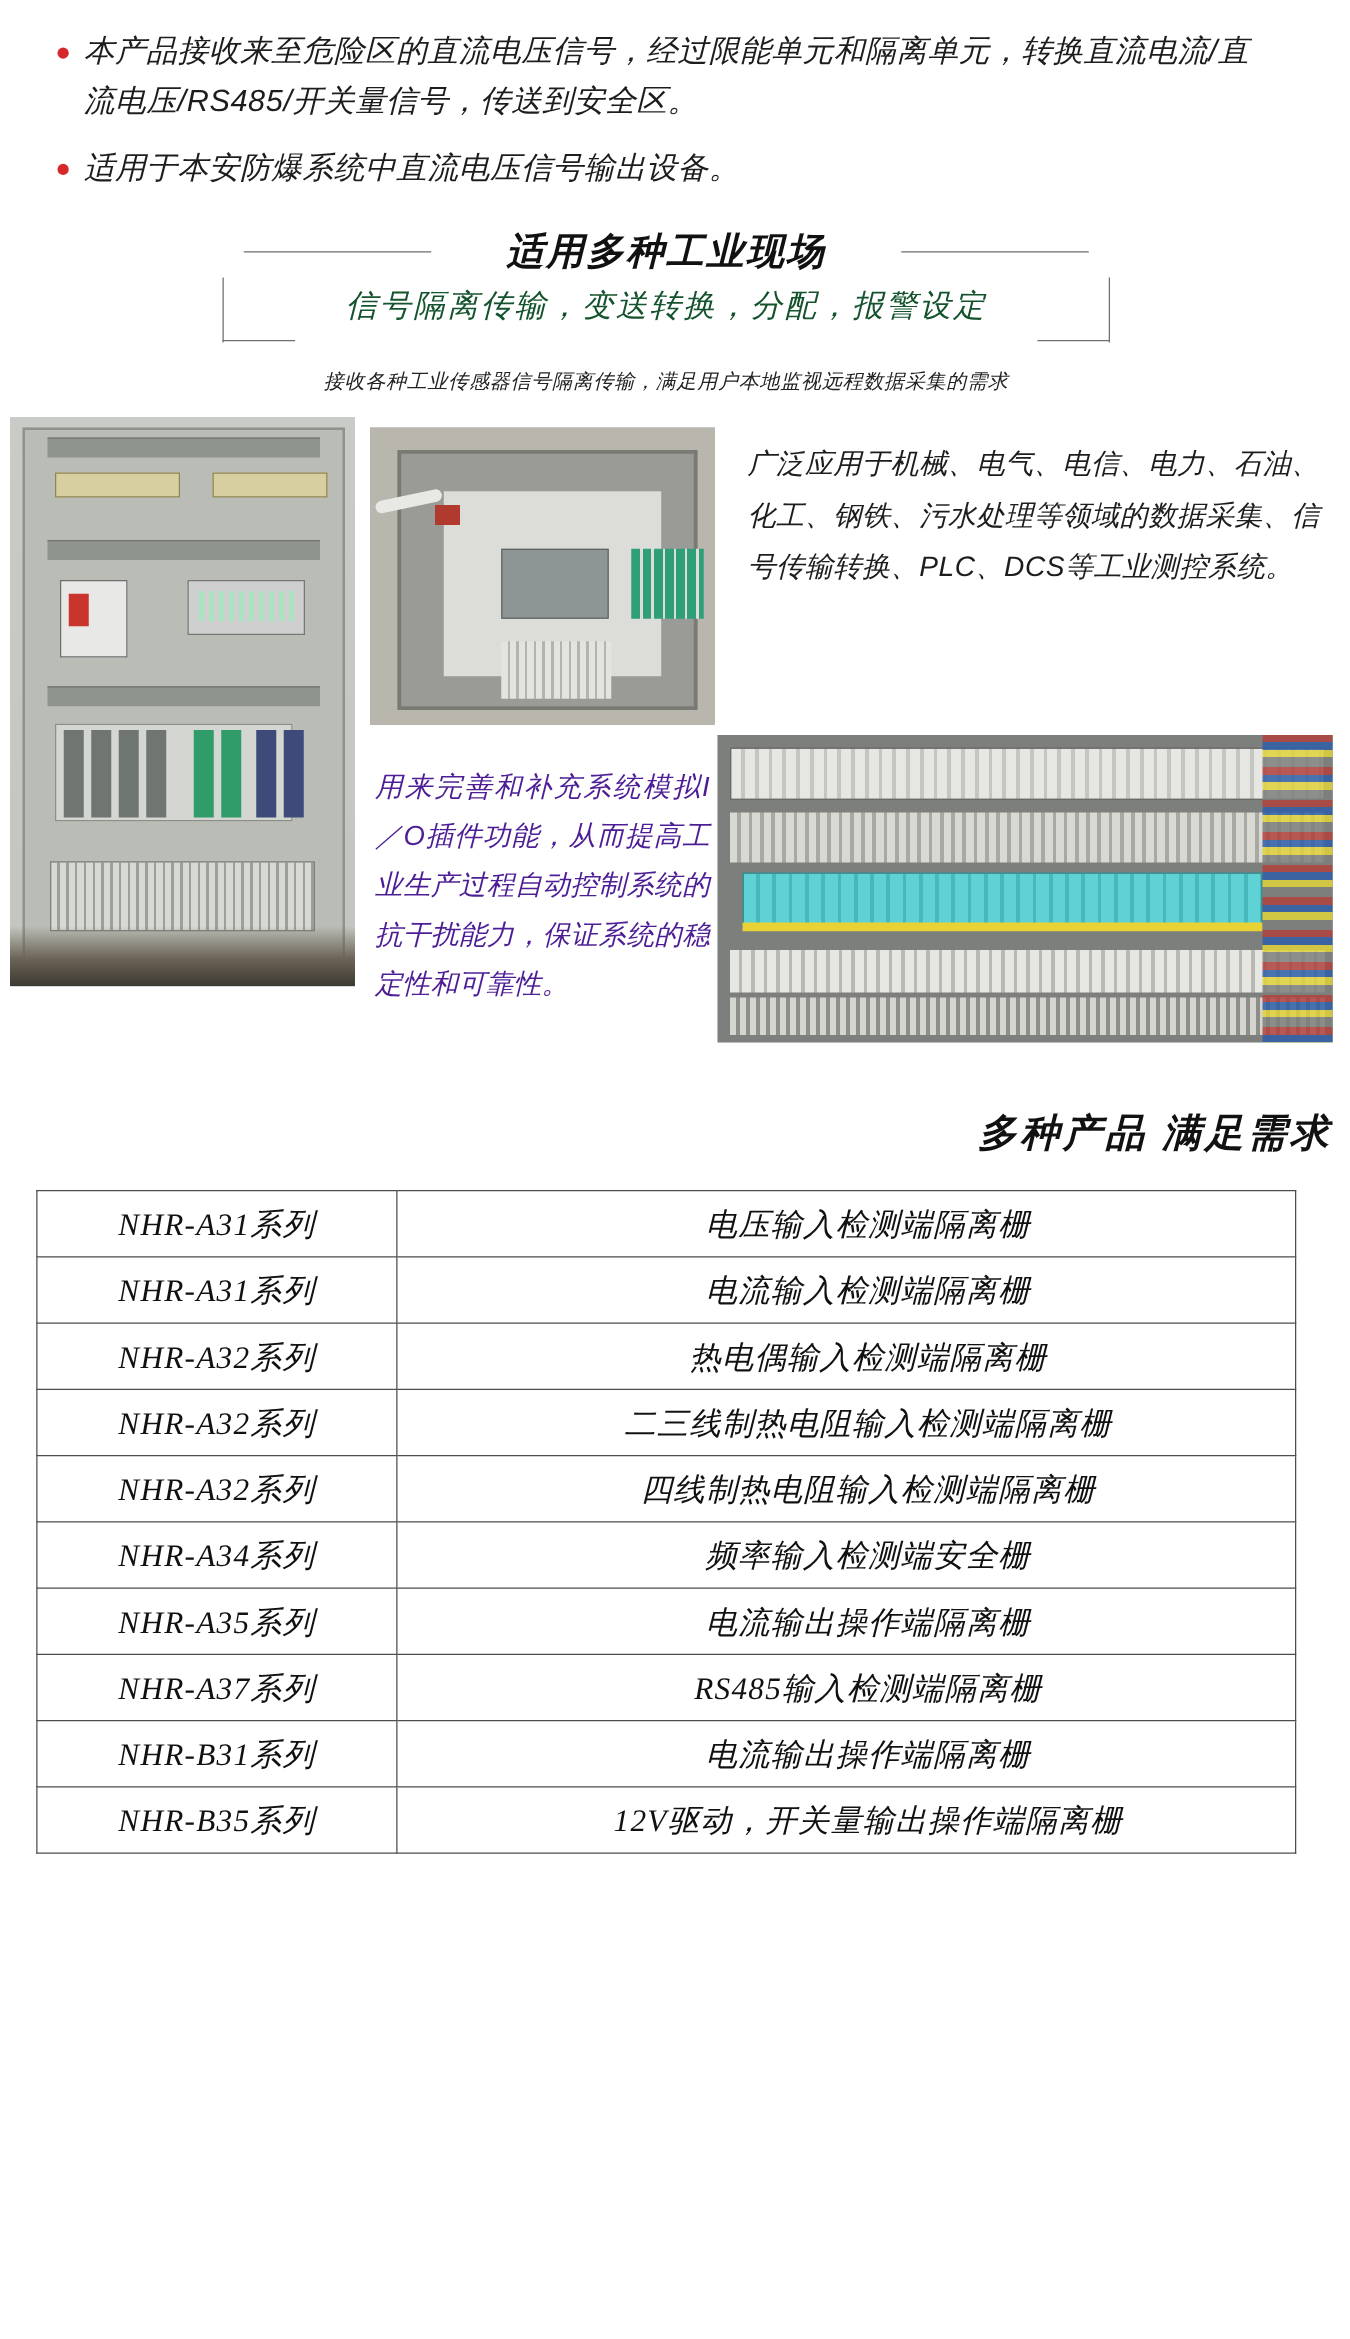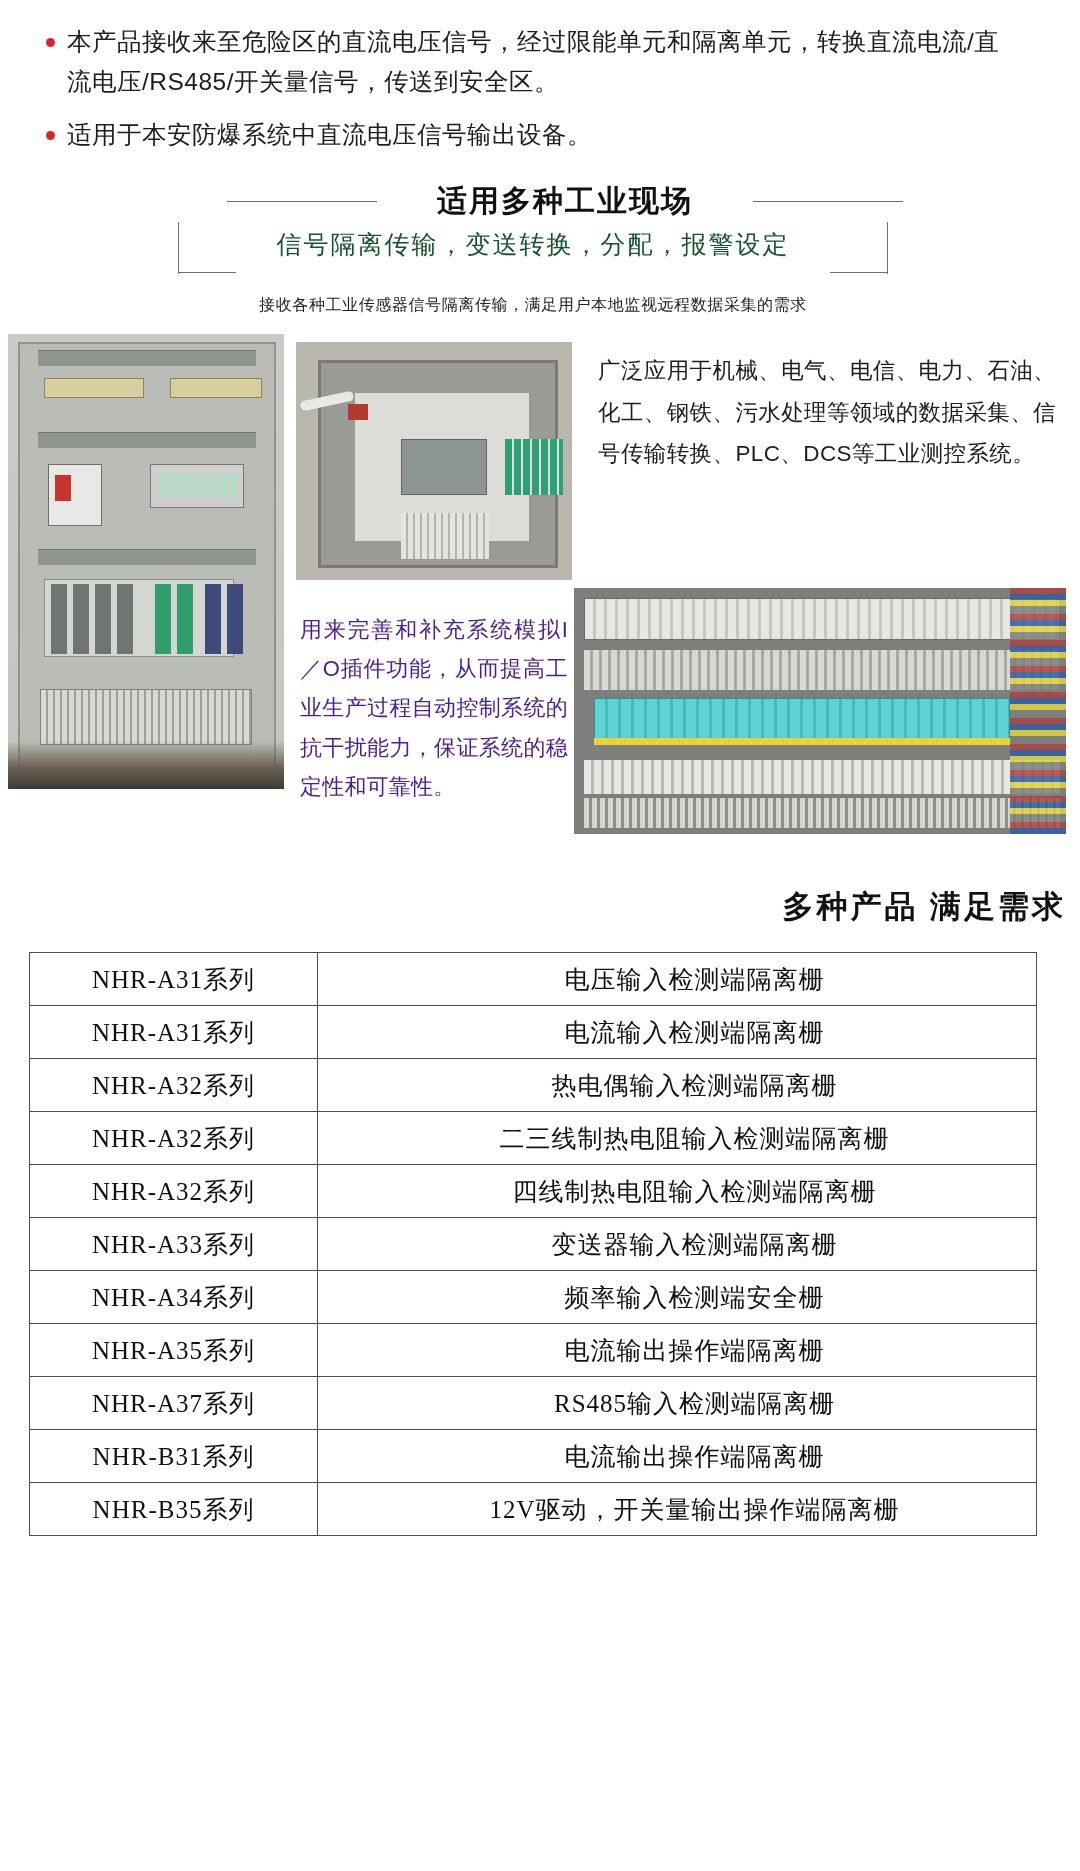--- a/index.html
+++ b/index.html
@@ -8,20 +8,21 @@
     width: 1080px;
     background: #ffffff;
     font-family: "Liberation Sans", sans-serif;
     color: #1a1a1a;
   }
   .page {
     width: 1066px;
     min-height: 1871px;
     position: relative;
     overflow: hidden;
+    font-style: italic;
   }
 
   
   .intro {
     padding: 22px 46px 0 46px;
   }
   .bullet-row {
     display: flex;
     align-items: flex-start;
     margin-bottom: 14px;
@@ -47,21 +48,21 @@
   }
   .bracket-wrap {
     position: relative;
     width: 740px;
     margin: 0 auto;
     padding: 0 0 6px 0;
   }
   .bracket-line {
     display: flex;
     align-items: center;
-    justify-content: flex-end;
+    justify-content: center;
     gap: 40px;
   }
   .bracket-line .ln {
     height: 1px;
     background: #6f6f6f;
     width: 150px;
   }
   .bracket-title {
     font-size: 30px;
     font-weight: bold;
@@ -410,24 +411,20 @@
       </tr>
       <tr>
         <td class="code">NHR-A32系列</td>
         <td class="name">二三线制热电阻输入检测端隔离栅</td>
       </tr>
       <tr>
         <td class="code">NHR-A32系列</td>
         <td class="name">四线制热电阻输入检测端隔离栅</td>
       </tr>
       <tr>
-        <td class="code">NHR-A33系列</td>
-        <td class="name">变送器输入检测端隔离栅</td>
-      </tr>
-      <tr>
         <td class="code">NHR-A34系列</td>
         <td class="name">频率输入检测端安全栅</td>
       </tr>
       <tr>
         <td class="code">NHR-A35系列</td>
         <td class="name">电流输出操作端隔离栅</td>
       </tr>
       <tr>
         <td class="code">NHR-A37系列</td>
         <td class="name">RS485输入检测端隔离栅</td>

